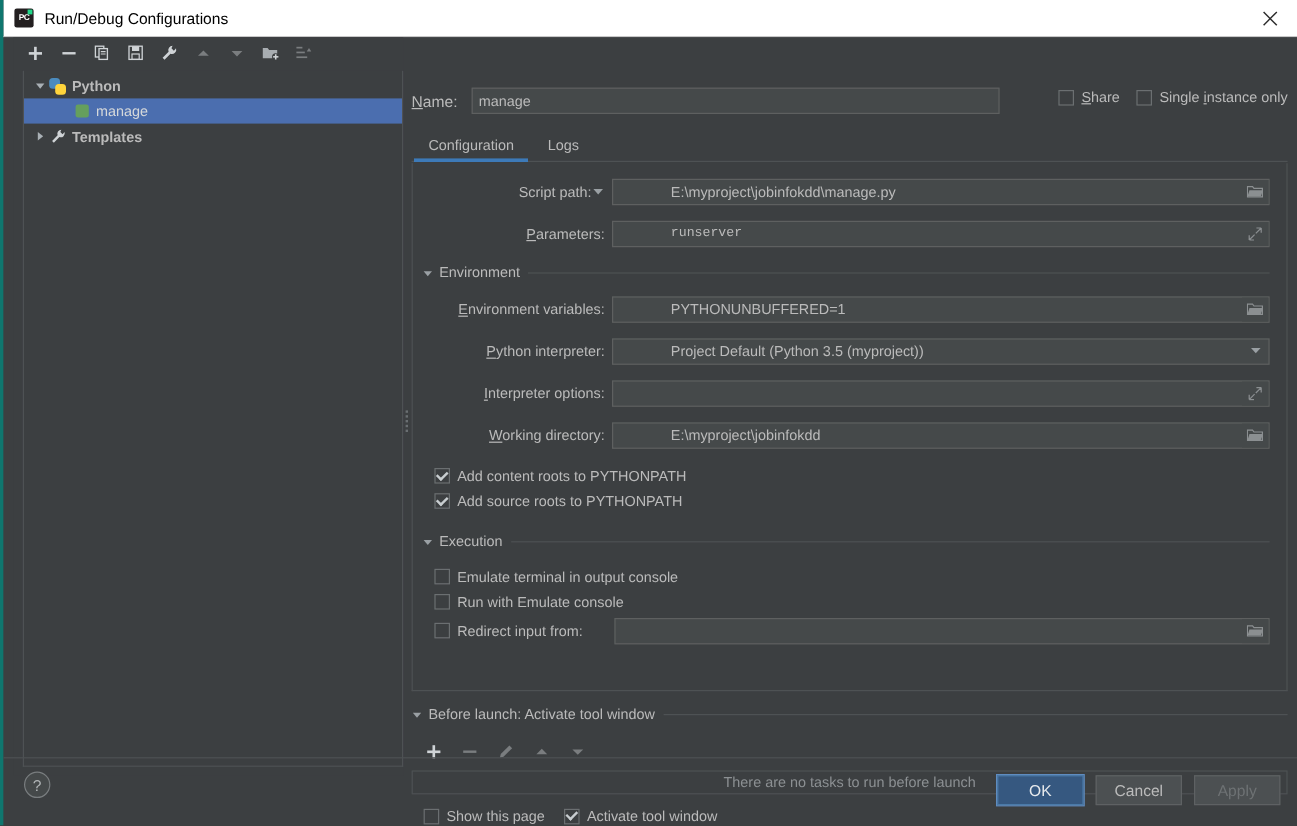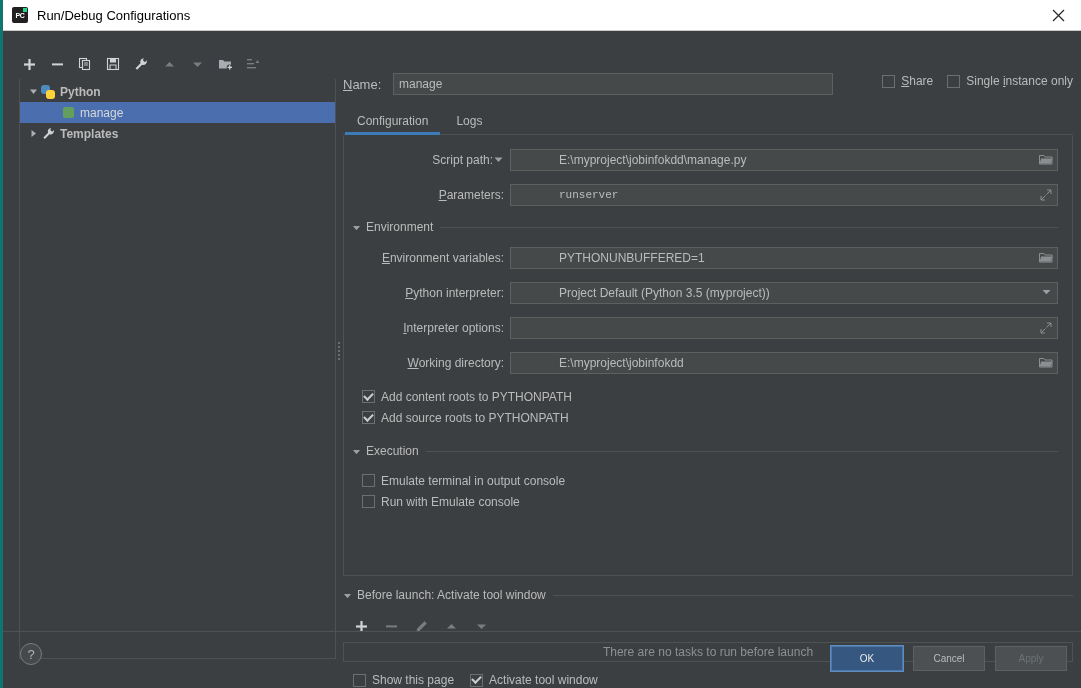--- a/index.html
+++ b/index.html
@@ -63,21 +63,21 @@
 
   
   .body-area {
     position: absolute; left: 0; top: 31px;
     width: 1078px; height: 657px;
     background: #3c3f41;
   }
 
   
   .left-panel {
-    position: absolute; left: 8px; top: 20px;
+    position: absolute; left: 8px; top: 0;
     width: 325px; height: 615px;
     background: #3c3f41;
   }
   .tree-toolbar {
     height: 26px;
     display: flex; align-items: center;
     padding-left: 10px;
     gap: 12px;
   }
   .tb-icon {
@@ -326,21 +326,21 @@
     color: #b0b4b6;
     font-size: 13px;
     display: flex; align-items: center; justify-content: center;
     cursor: pointer;
   }
   .btn {
     height: 25px; min-width: 72px;
     border: 1px solid #5e6163;
     background: #4c5052;
     color: #bbbbbb;
-    font-size: 10px;
+    font-size: 13px;
     font-family: "Liberation Sans", sans-serif;
     cursor: pointer;
     padding: 0 12px;
   }
   .btn.primary {
     background: #365880;
     border: 1px solid #4a7aa8;
     color: #e8eaec;
     outline: 1px solid #5f8cc0;
   }
@@ -641,20 +641,35 @@
             <span>Emulate terminal in output console</span>
           </label>
         </div>
         <div class="cb-row">
           <label class="cb">
             <span class="box"></span>
             <span>Run with Emulate console</span>
           </label>
         </div>
 
+        <div class="redirect-row">
+          <label class="cb">
+            <span class="box"></span>
+            <span>Redirect input from:</span>
+          </label>
+          <span class="field-ctl with-btn">
+            <input class="text-input" type="text" value="" style="">
+            <span class="inline-btn">
+              <svg width="14" height="13" viewBox="0 0 14 13">
+                <path d="M0.5 2.5h4.3l1.2 1.5H13v7H0.5z" fill="none" stroke="#b6babd" stroke-width="1"></path>
+                <path d="M2.2 5.6h11.3l-1.8 5H0.6z" fill="#b6babd"></path>
+              </svg>
+            </span>
+          </span>
+        </div>
       </div>
 
       <div class="before-launch">
         <div class="section">
           <span class="tri">
             <svg width="9" height="9" viewBox="0 0 9 9">
                 <path d="M1 3 L8 3 L4.5 7.2 Z" fill="#9aa0a4"></path>
               </svg>
           </span>
           <span class="s-label">Before launch: Activate tool window</span>

